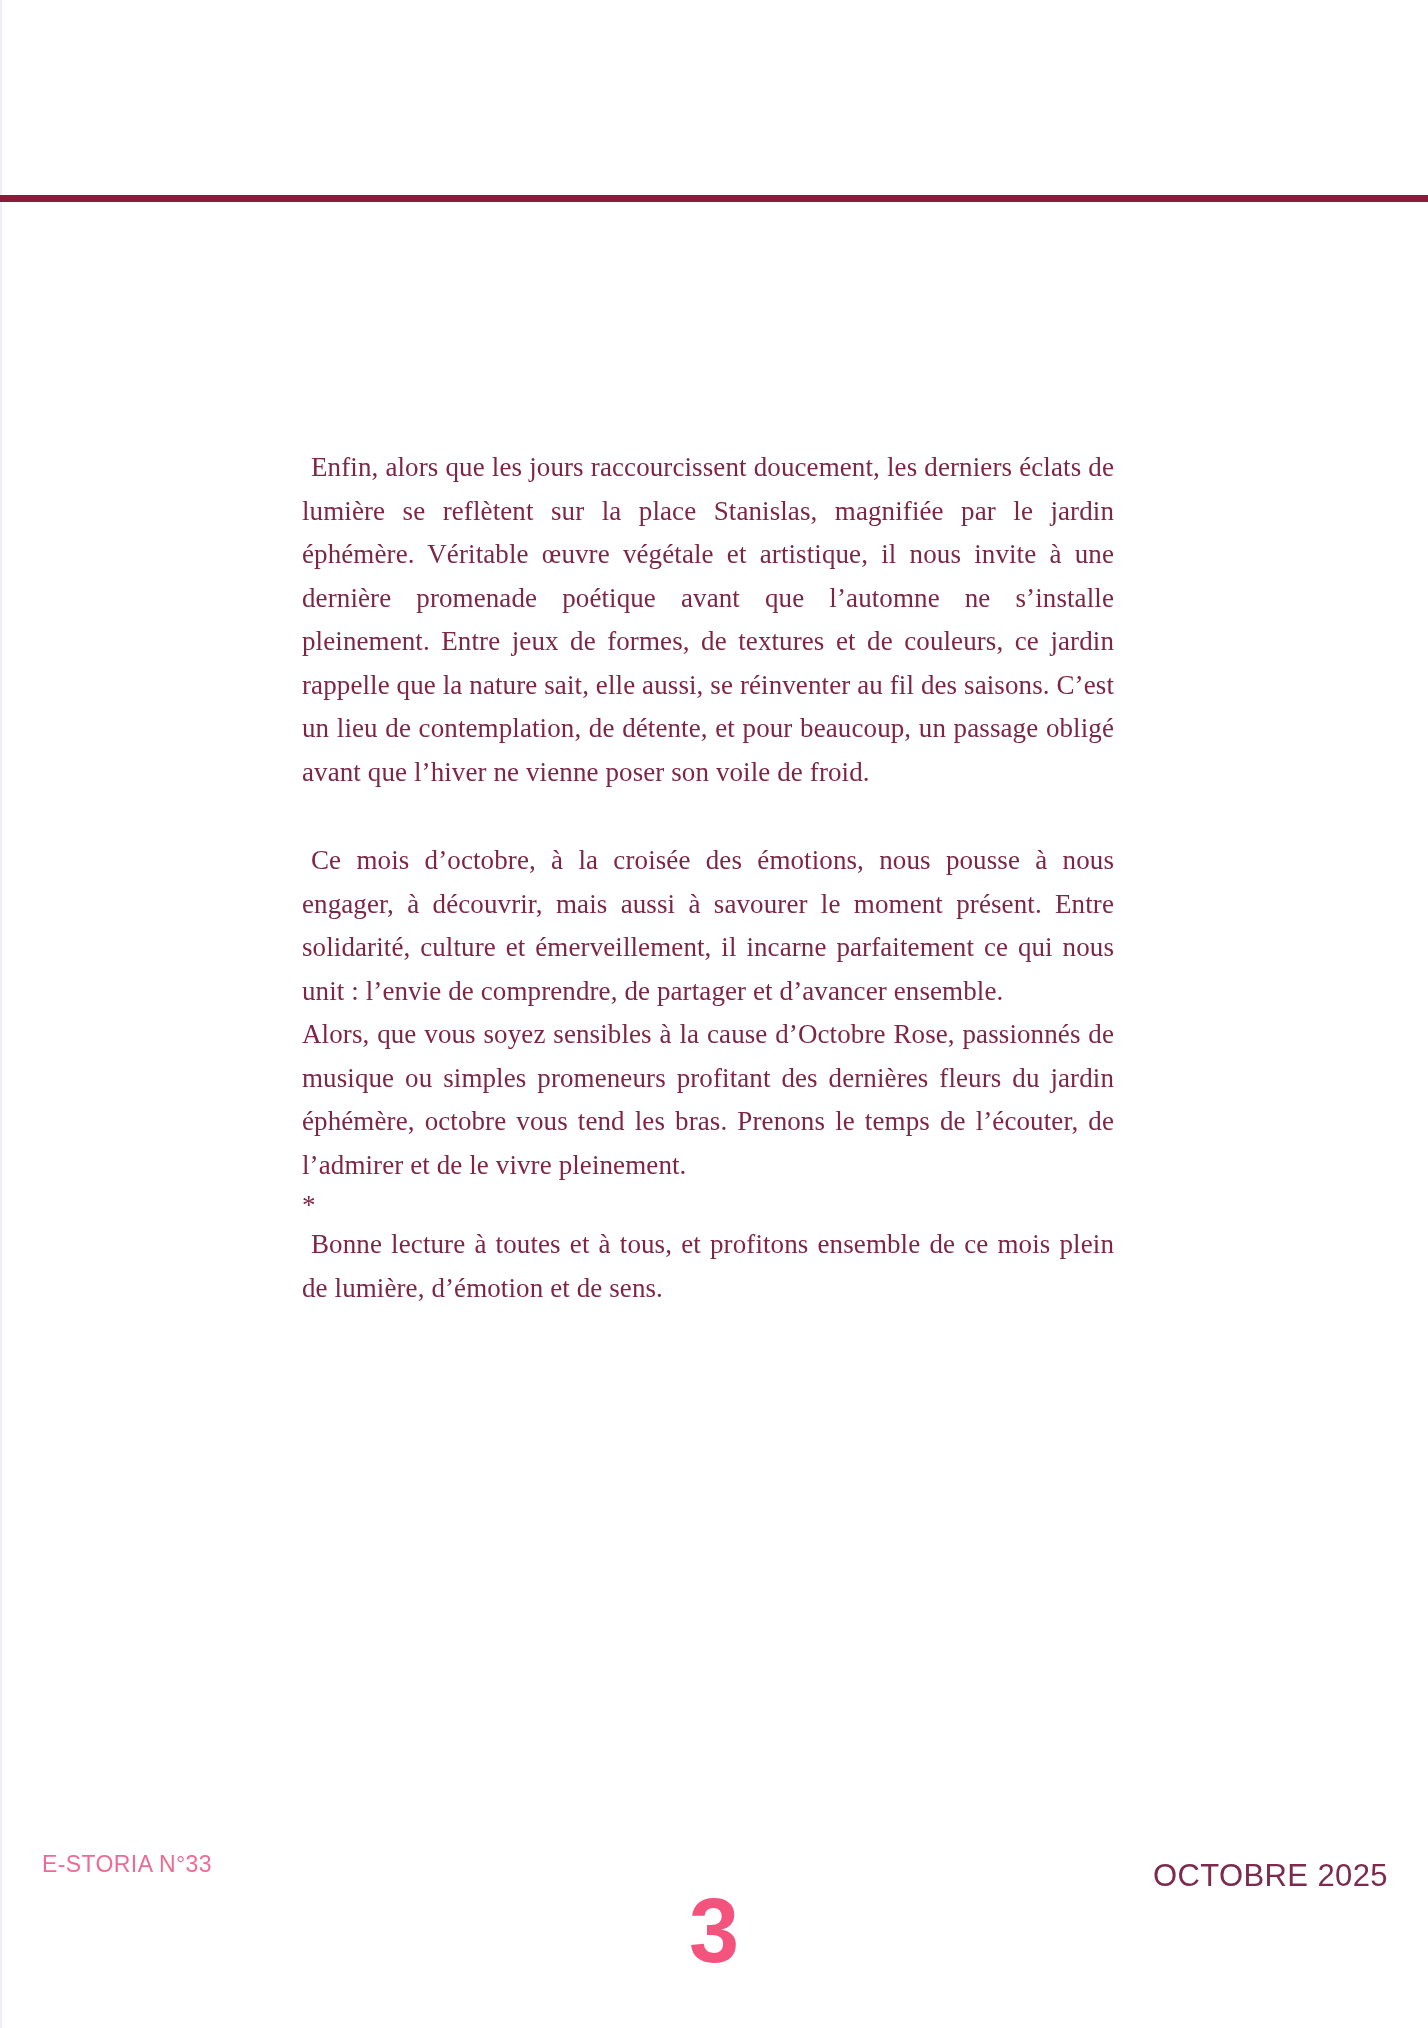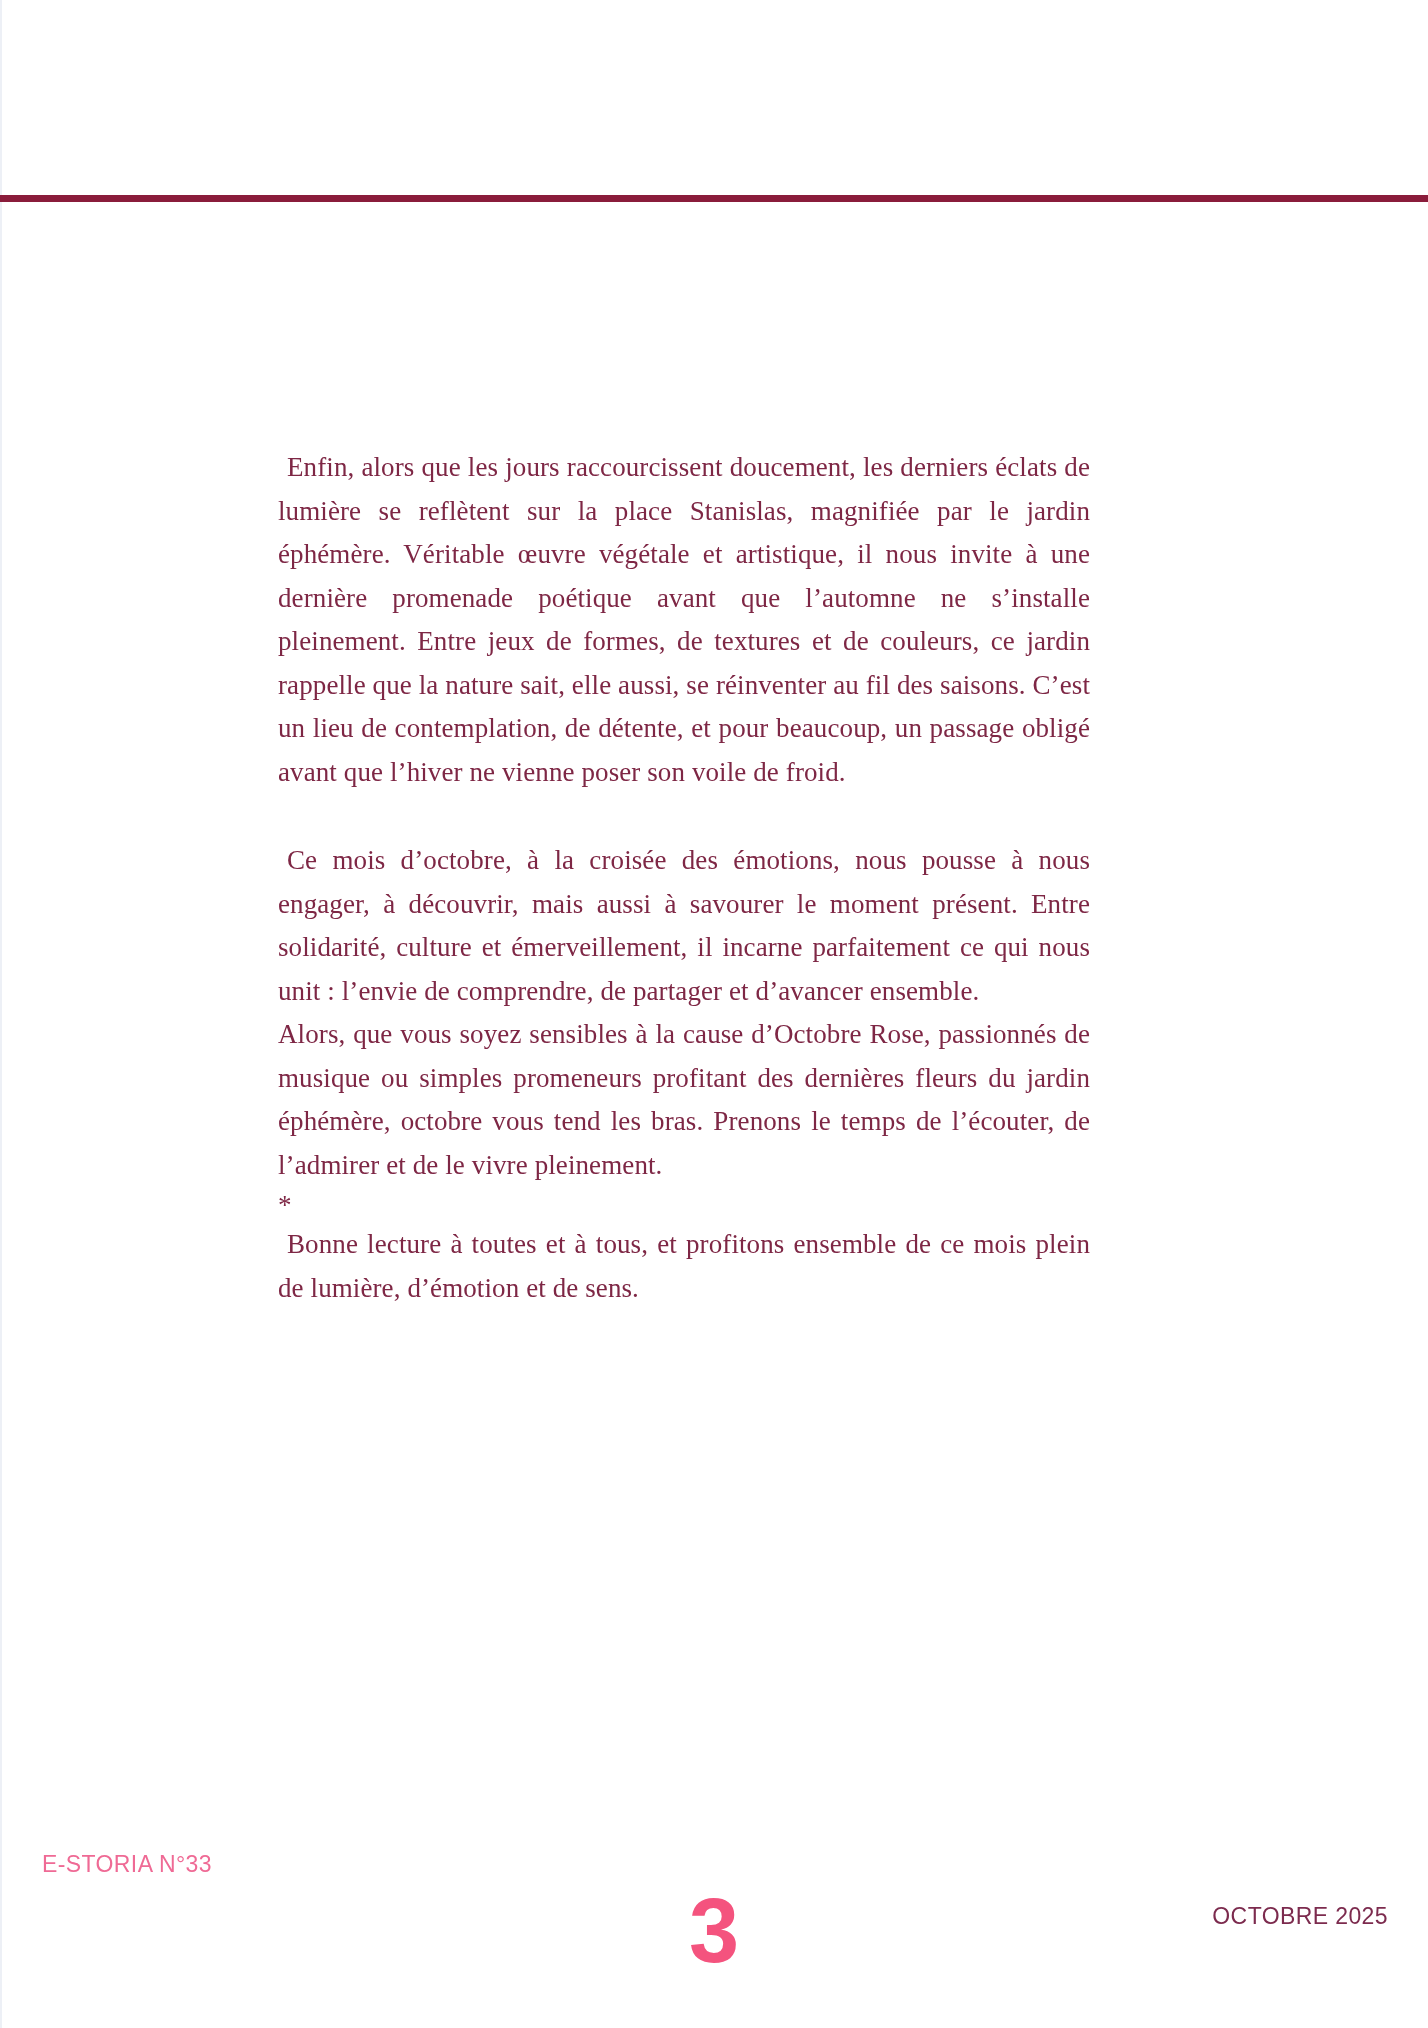--- a/index.html
+++ b/index.html
@@ -26,21 +26,21 @@
     background: var(--edge-line);
   }
   .top-rule {
     position: absolute;
     left: 0; top: 195px;
     width: 1428px; height: 7px;
     background: var(--rule-color);
   }
   .editorial {
     position: absolute;
-    left: 278px; top: 446px;
+    left: 302px; top: 446px;
     width: 812px;
     color: var(--body-text-color);
     font-size: 27px;
     line-height: 43.5px;
     text-align: justify;
     letter-spacing: 0.1px;
   }
   .editorial p { margin: 0; }
   .editorial p.indent { text-indent: 9px; }
   .editorial p.gap-before { margin-top: 45px; }
@@ -64,23 +64,23 @@
     width: 1428px;
     text-align: center;
     font-family: "Liberation Sans", sans-serif;
     font-weight: bold;
     font-size: 90px;
     line-height: 90px;
     color: var(--pink-accent);
   }
   .footer-date {
     position: absolute;
-    right: 40px; top: 1904px;
+    right: 40px; top: 1864px;
     font-family: "Liberation Sans", sans-serif;
-    font-size: 23px;
+    font-size: 31px;
     line-height: 24px;
     color: var(--footer-maroon);
     letter-spacing: 0.4px;
     text-align: left;
   }
 </style>
 </head>
 <body>
 
 <div class="edge-line"></div>

